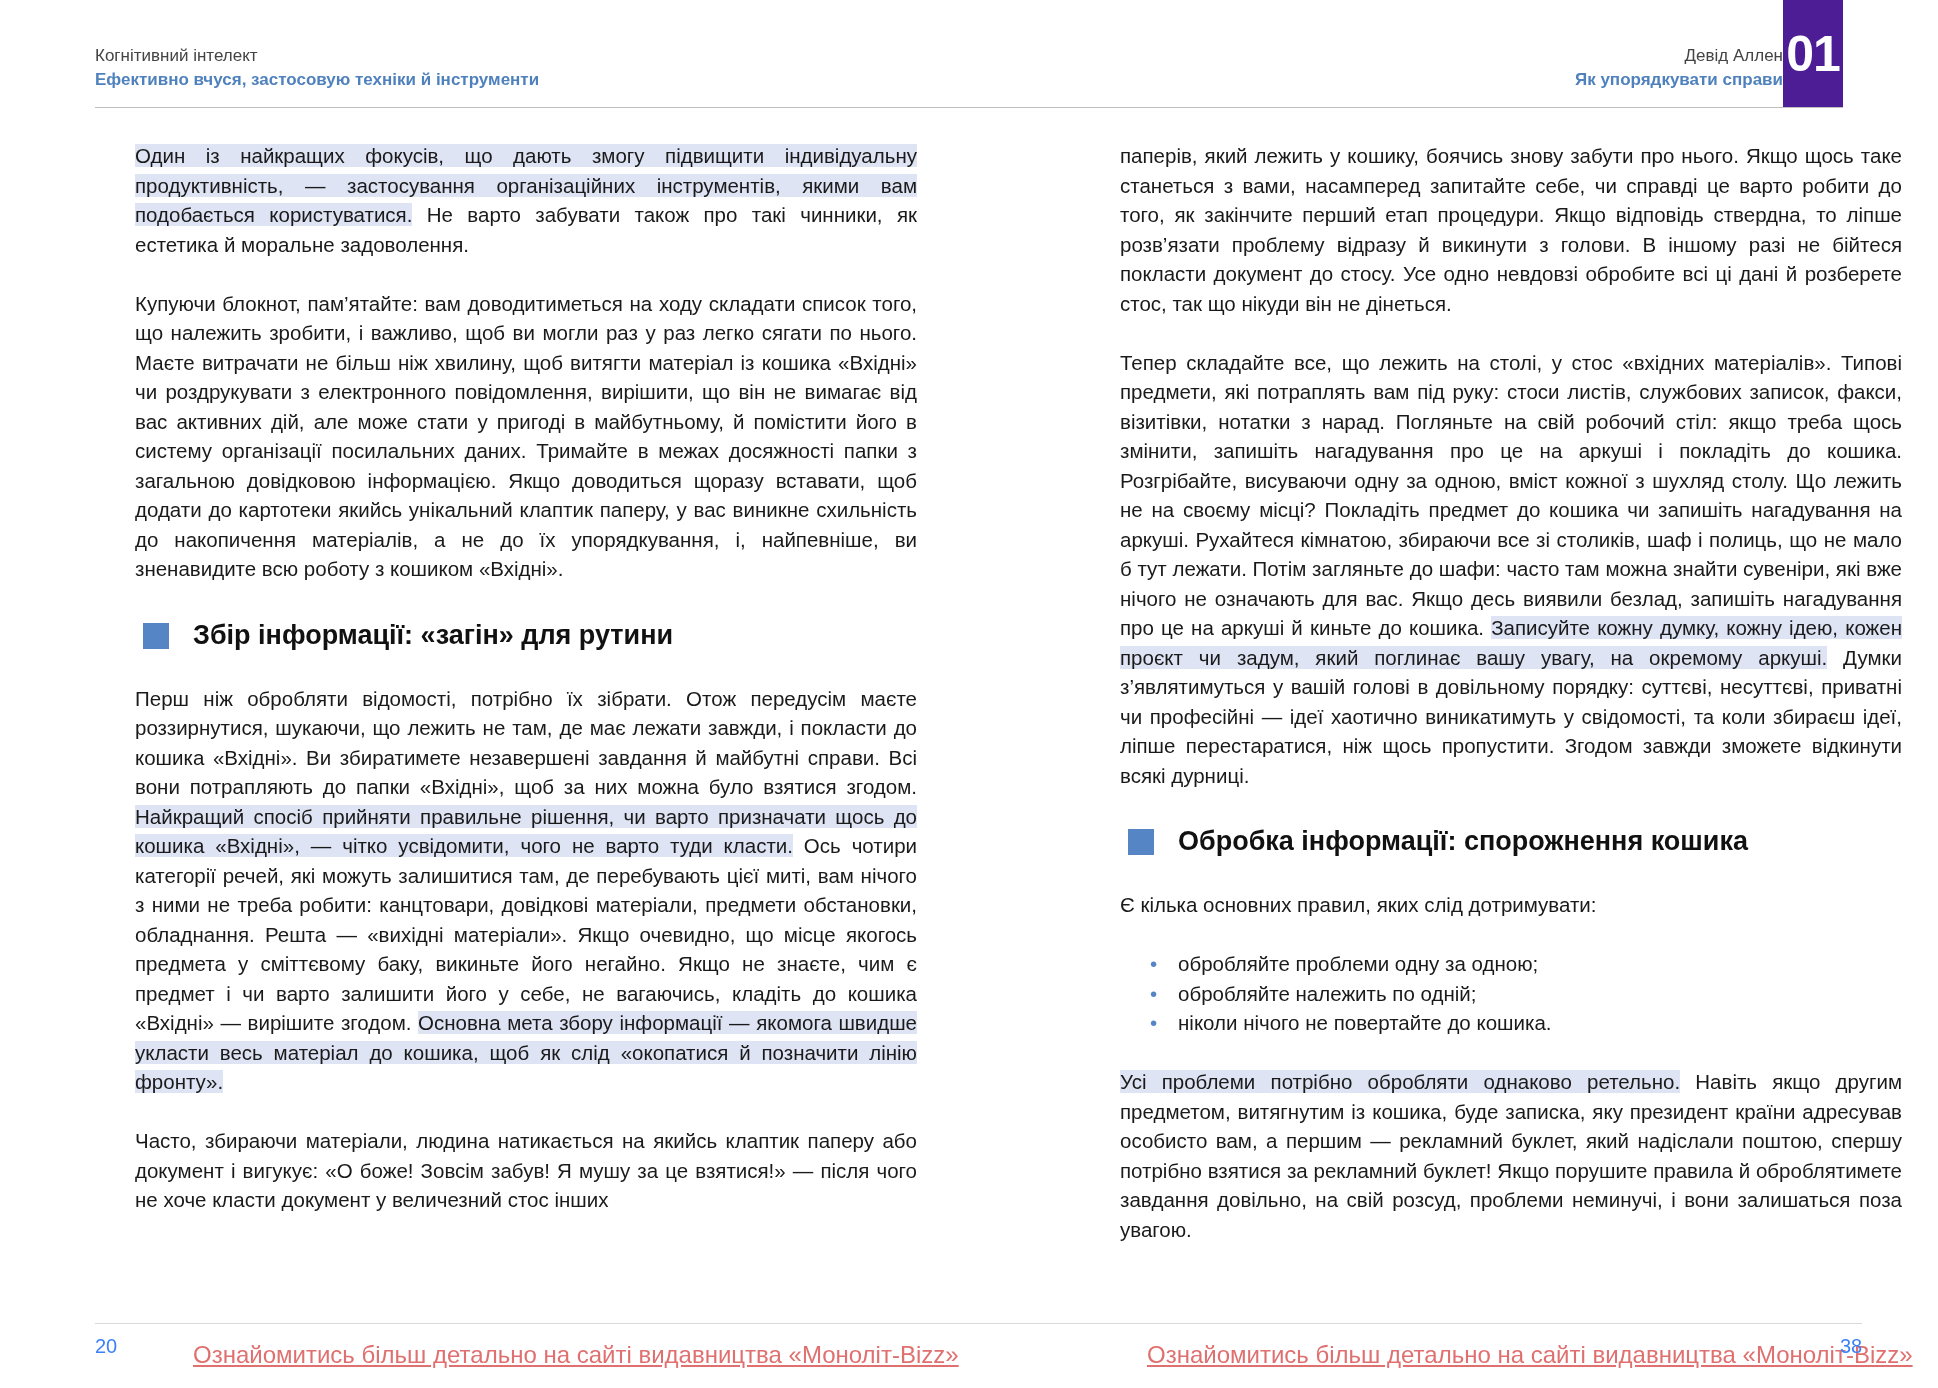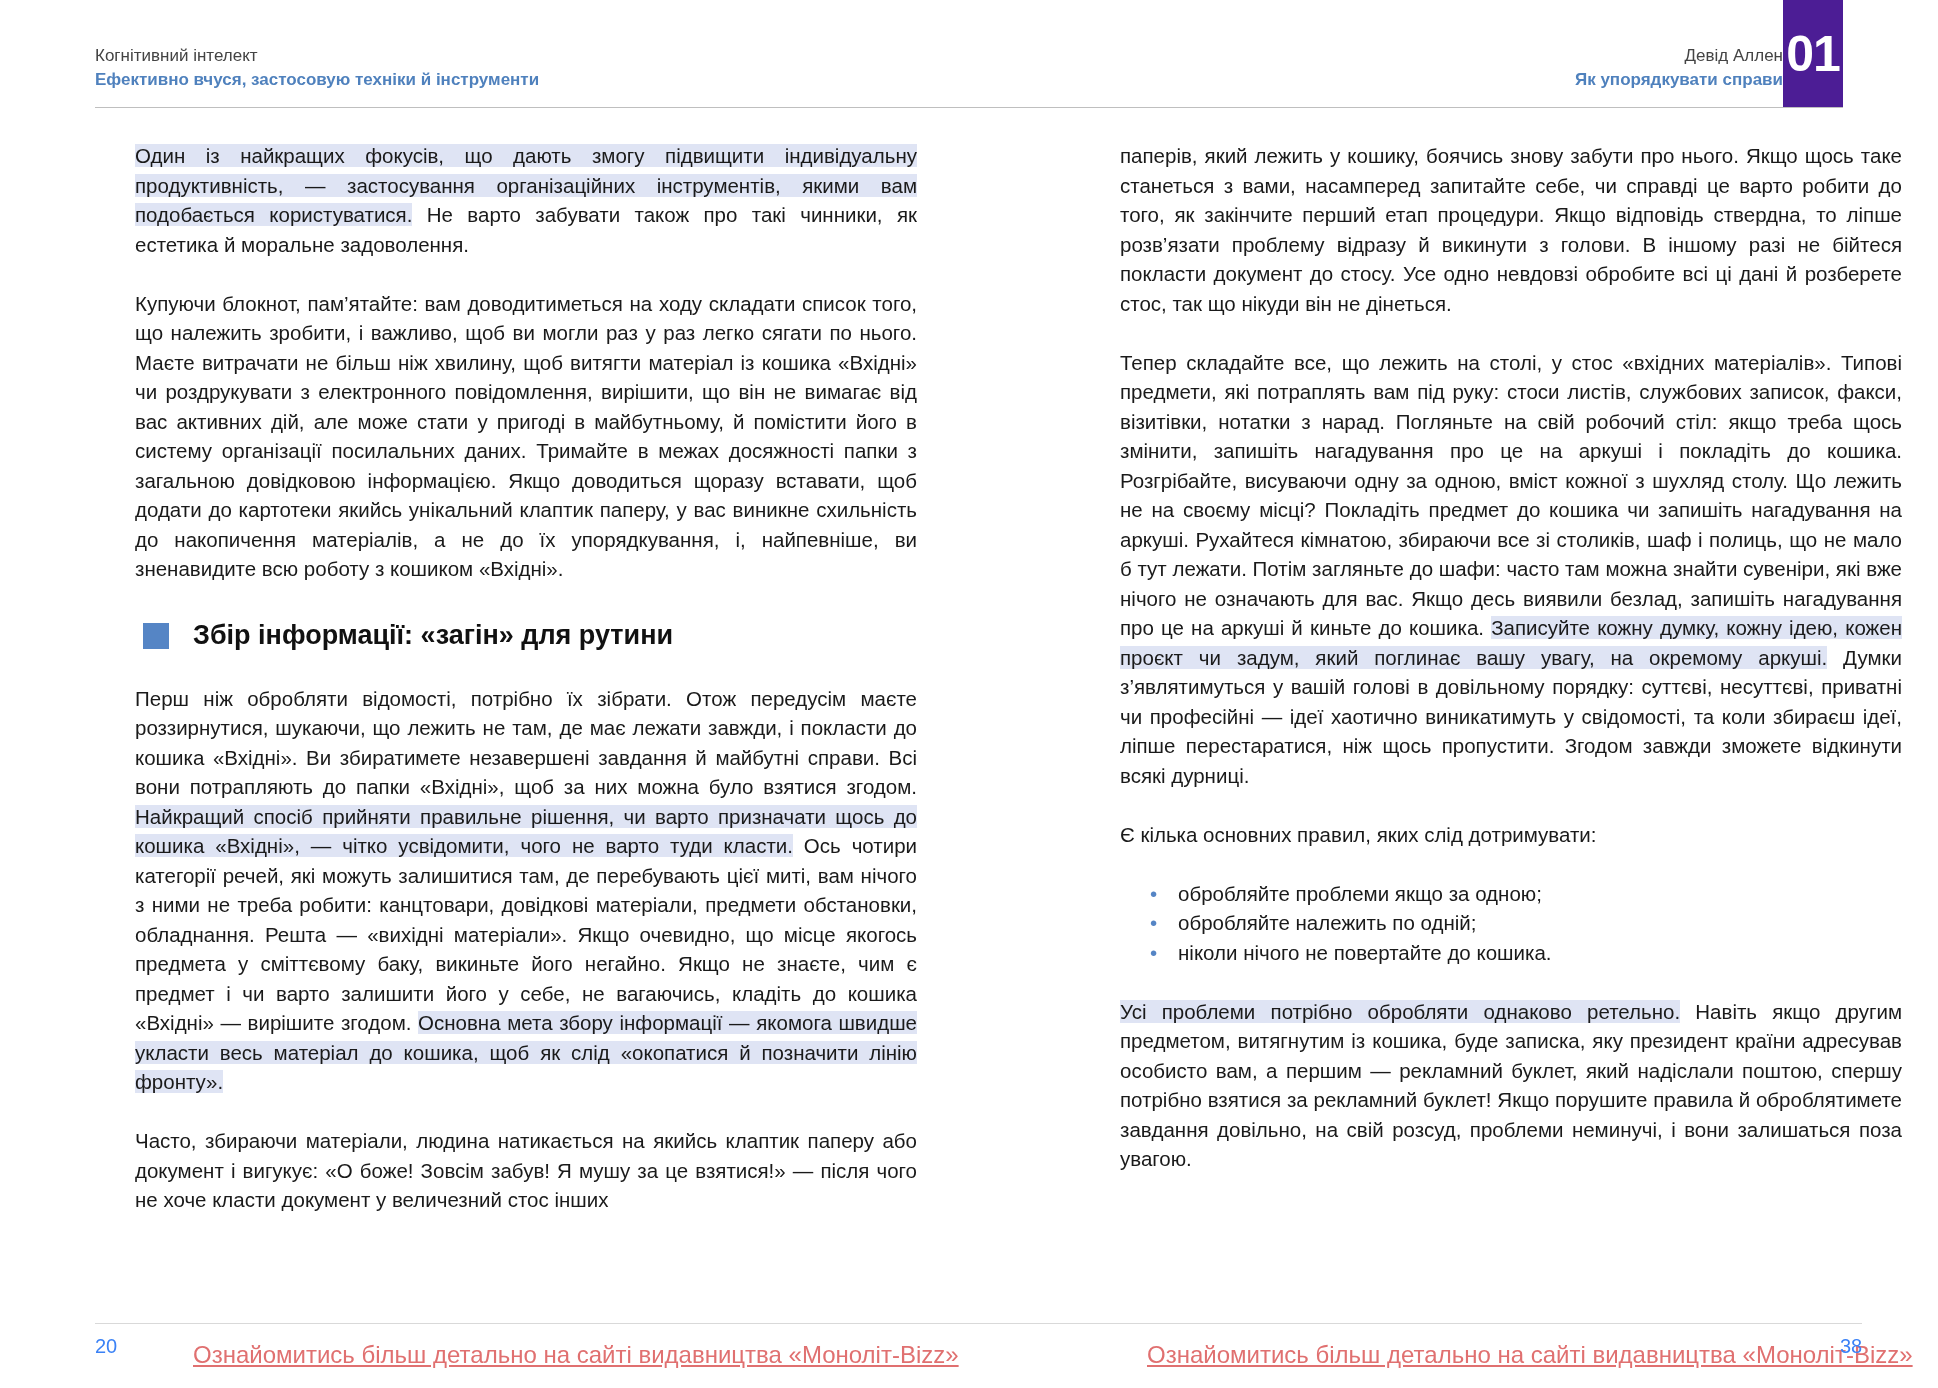--- a/index.html
+++ b/index.html
@@ -50,23 +50,27 @@
     <span class="sq"></span>
     <span class="t">Збір інформації: «загін» для рутини</span>
   </div>
   <p><span>Перш ніж обробляти відомості, потрібно їх зібрати. Отож передусім маєте роззирнутися, шукаючи, що лежить не там, де має лежати завжди, і покласти до кошика «Вхідні». Ви збиратимете незавершені завдання й майбутні справи. Всі вони потрапляють до папки «Вхідні», щоб за них можна було взятися згодом. </span><span class="hl">Найкращий спосіб прийняти правильне рішення, чи варто призначати щось до кошика «Вхідні», — чітко усвідомити, чого не варто туди класти.</span><span> Ось чотири категорії речей, які можуть залишитися там, де перебувають цієї миті, вам нічого з ними не треба робити: канцтовари, довідкові матеріали, предмети обстановки, обладнання. Решта — «вихідні матеріали». Якщо очевидно, що місце якогось предмета у сміттєвому баку, викиньте його негайно. Якщо не знаєте, чим є предмет і чи варто залишити його у себе, не вагаючись, кладіть до кошика «Вхідні» — вирішите згодом. </span><span class="hl">Основна мета збору інформації — якомога швидше укласти весь матеріал до кошика, щоб як слід «окопатися й позначити лінію фронту».</span></p>
   <p>Часто, збираючи матеріали, людина натикається на якийсь клаптик паперу або документ і вигукує: «О боже! Зовсім забув! Я мушу за це взятися!» — після чого не хоче класти документ у величезний стос інших</p>
 </div>
 
 <div class="col col-right">
   <p>паперів, який лежить у кошику, боячись знову забути про нього. Якщо щось таке станеться з вами, насамперед запитайте себе, чи справді це варто робити до того, як закінчите перший етап процедури. Якщо відповідь ствердна, то ліпше розв’язати проблему відразу й викинути з голови. В іншому разі не бійтеся покласти документ до стосу. Усе одно невдовзі обробите всі ці дані й розберете стос, так що нікуди він не дінеться.</p>
   <p><span>Тепер складайте все, що лежить на столі, у стос «вхідних матеріалів». Типові предмети, які потраплять вам під руку: стоси листів, службових записок, факси, візитівки, нотатки з нарад. Погляньте на свій робочий стіл: якщо треба щось змінити, запишіть нагадування про це на аркуші і покладіть до кошика. Розгрібайте, висуваючи одну за одною, вміст кожної з шухляд столу. Що лежить не на своєму місці? Покладіть предмет до кошика чи запишіть нагадування на аркуші. Рухайтеся кімнатою, збираючи все зі столиків, шаф і полиць, що не мало б тут лежати. Потім загляньте до шафи: часто там можна знайти сувеніри, які вже нічого не означають для вас. Якщо десь виявили безлад, запишіть нагадування про це на аркуші й киньте до кошика. </span><span class="hl">Записуйте кожну думку, кожну ідею, кожен проєкт чи задум, який поглинає вашу увагу, на окремому аркуші.</span><span> Думки з’являтимуться у вашій голові в довільному порядку: суттєві, несуттєві, приватні чи професійні — ідеї хаотично виникатимуть у свідомості, та коли збираєш ідеї, ліпше перестаратися, ніж щось пропустити. Згодом завжди зможете відкинути всякі дурниці.</span></p>
+  <div class="h2">
+    <span class="sq"></span>
+    <span class="t">Обробка інформації: спорожнення кошика</span>
+  </div>
   <p>Є кілька основних правил, яких слід дотримувати:</p>
   <ul class="bul">
-    <li>обробляйте проблеми якщо за одною;</li>
+    <li>обробляйте проблеми одну за одною;</li>
     <li>обробляйте належить по одній;</li>
     <li>ніколи нічого не повертайте до кошика.</li>
   </ul>
   <p><span class="hl">Усі проблеми потрібно обробляти однаково ретельно.</span><span> Навіть якщо другим предметом, витягнутим із кошика, буде записка, яку президент країни адресував особисто вам, а першим — рекламний буклет, який надіслали поштою, спершу потрібно взятися за рекламний буклет! Якщо порушите правила й оброблятимете завдання довільно, на свій розсуд, проблеми неминучі, і вони залишаться поза увагою.</span></p>
 </div>
 
 <div class="rule-bottom"></div>
 <div class="page-num" style="left:95px;">20</div>
 <a class="footer-link" style="left:193px;">Ознайомитись більш детально на сайті видавництва «Моноліт-Bizz»</a>
 <a class="footer-link" style="left:1147px;">Ознайомитись більш детально на сайті видавництва «Моноліт-Bizz»</a>

